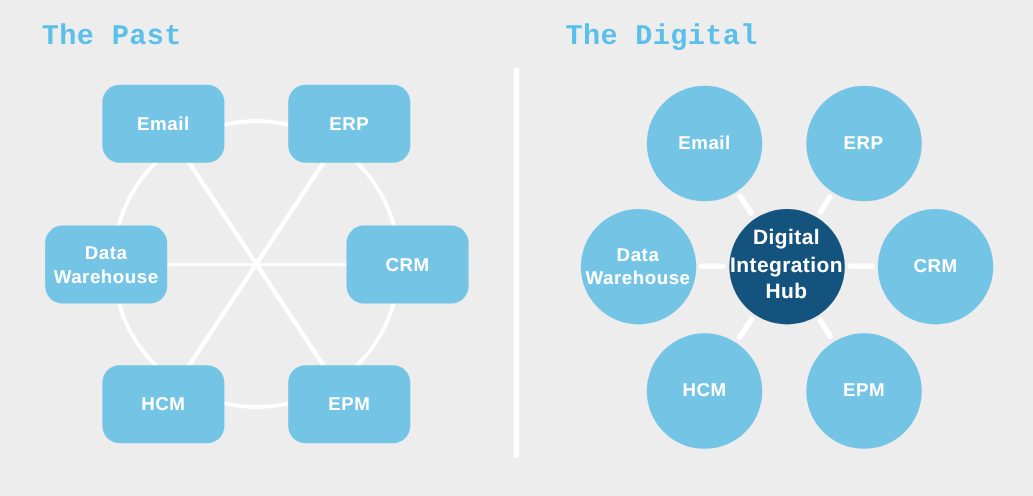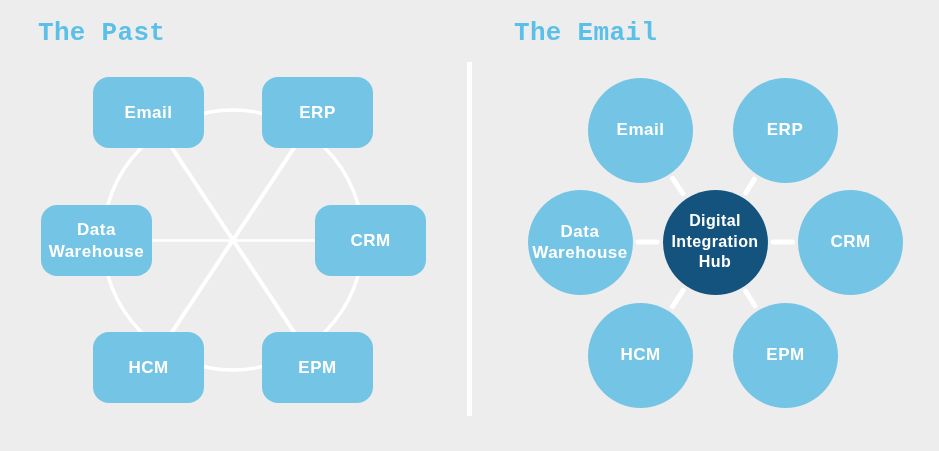--- a/index.html
+++ b/index.html
@@ -101,21 +101,21 @@
     top: 189.5px;
     width: 105px;
     height: 105px;
     border-radius: 50%;
     background: var(--hub-navy, #14537e);
     display: flex;
     align-items: center;
     justify-content: center;
     text-align: center;
     color: var(--label-text, #ffffff);
-    font-size: 16px;
+    font-size: 19px;
     font-weight: 700;
     letter-spacing: 0.4px;
     line-height: 1.3;
     padding: 0 10px;
     box-sizing: border-box;
   }
 
   
   .pn-email { left: 93px;  top: 77px; }
   .pn-erp   { left: 262px; top: 77px; }
@@ -132,21 +132,21 @@
   .fn-hcm   { left: 588px;   top: 302.5px; }
   .fn-epm   { left: 733px;   top: 302.5px; }
 </style>
 </head>
 <body>
 
 <div class="stage">
 
   <div class="panel-title past">The Past</div>
 
-  <div class="panel-title future">The Email</div>
+  <div class="panel-title future">The Digital</div>
 
   <div class="divider"></div>
 
   <svg class="connections" viewBox="0 0 939 451">
 
     <circle class="ring" cx="233" cy="240" r="130"></circle>
 
     <line class="link" x1="148.5" y1="112.5" x2="317.5" y2="367.5"></line>
     <line class="link" x1="317.5" y1="112.5" x2="148.5" y2="367.5"></line>
     <line class="link thin" x1="96.5" y1="240.5" x2="370.5" y2="240.5"></line>

